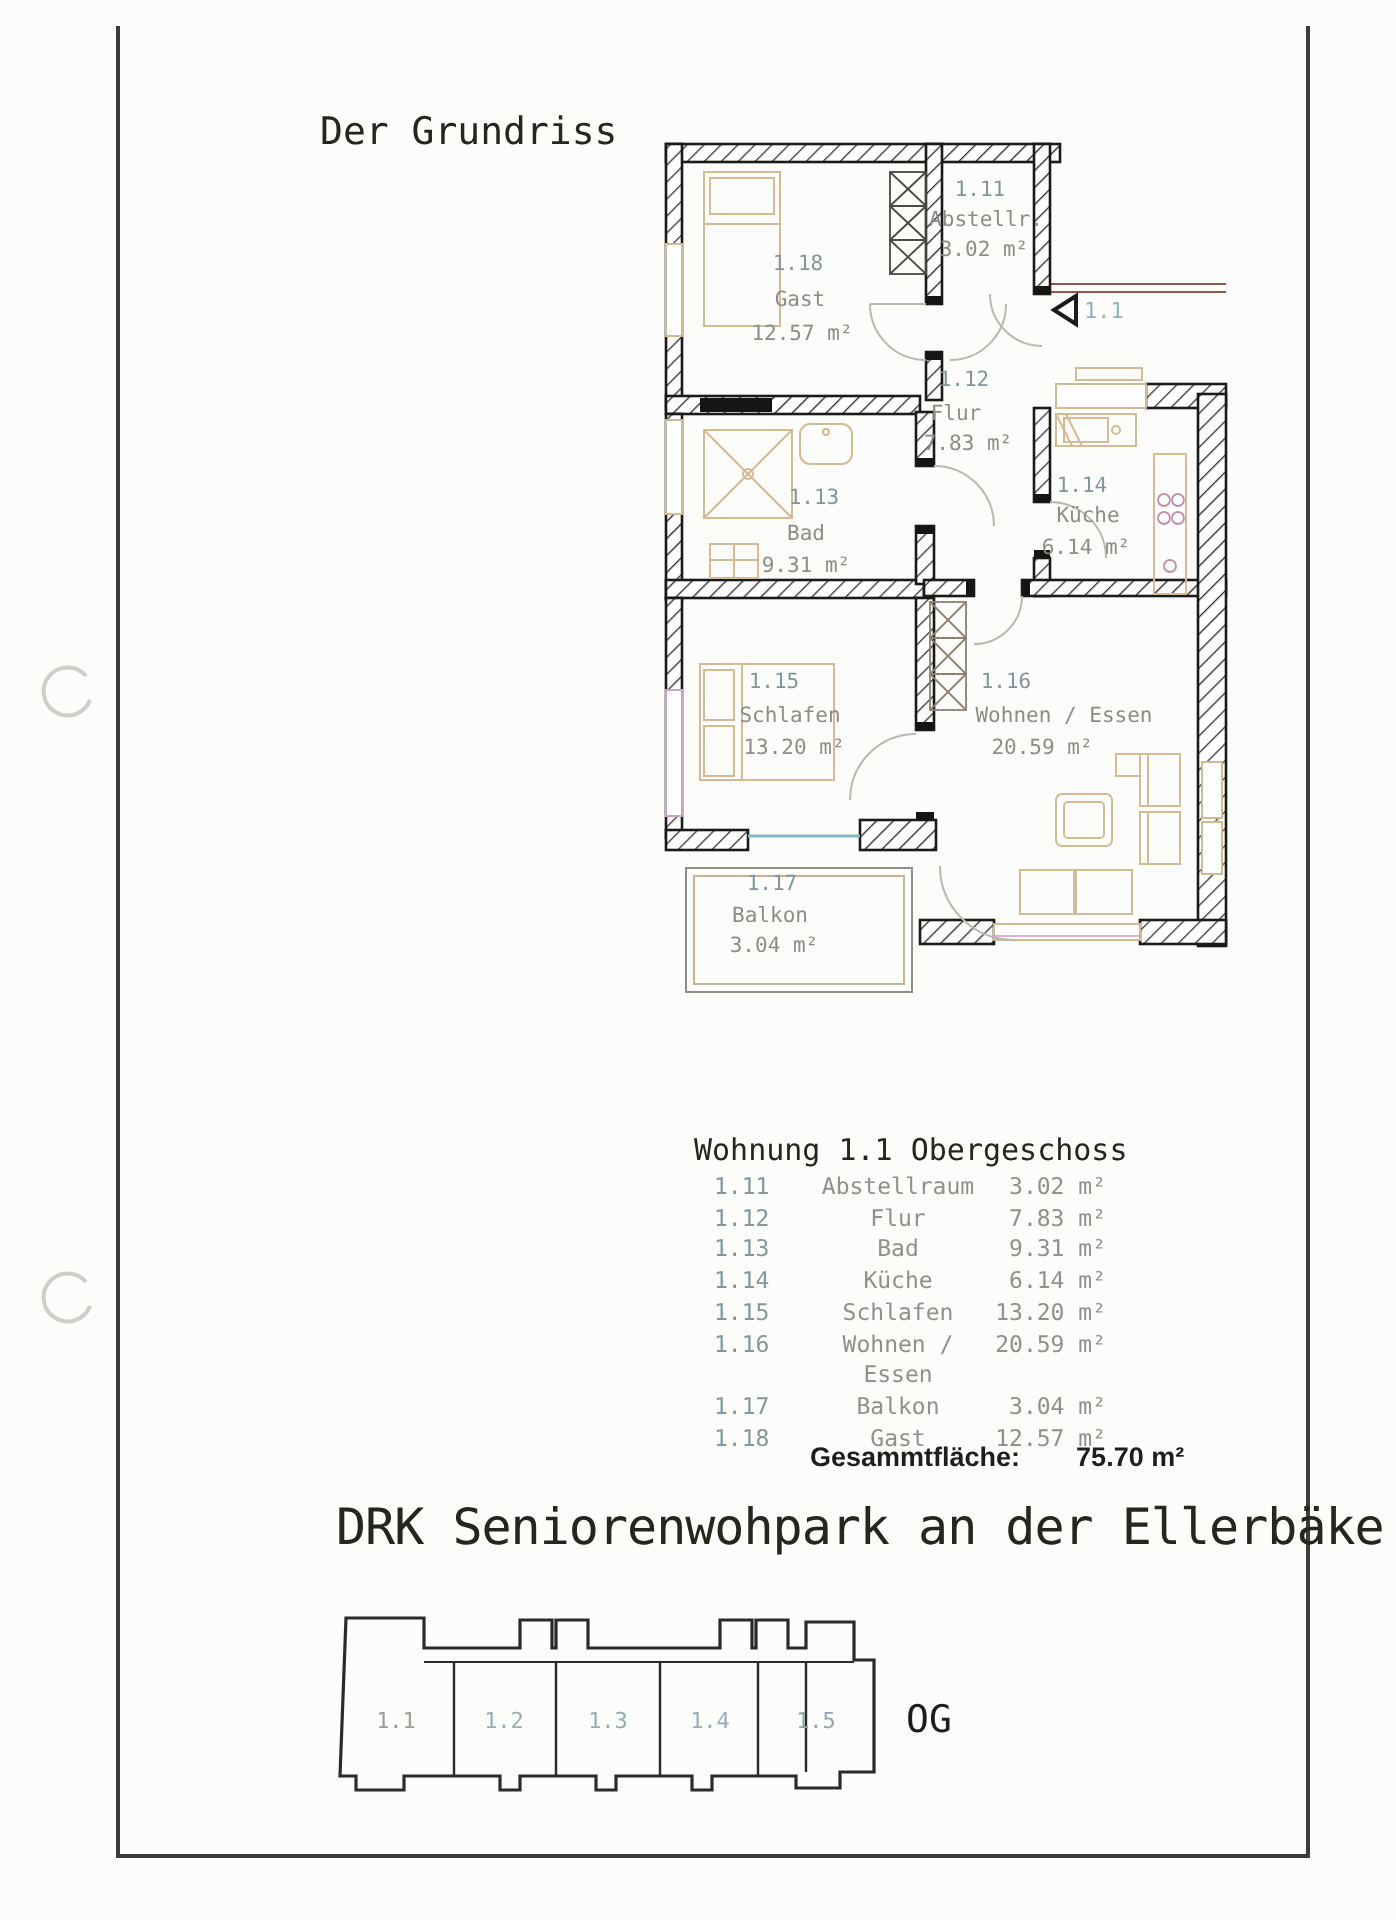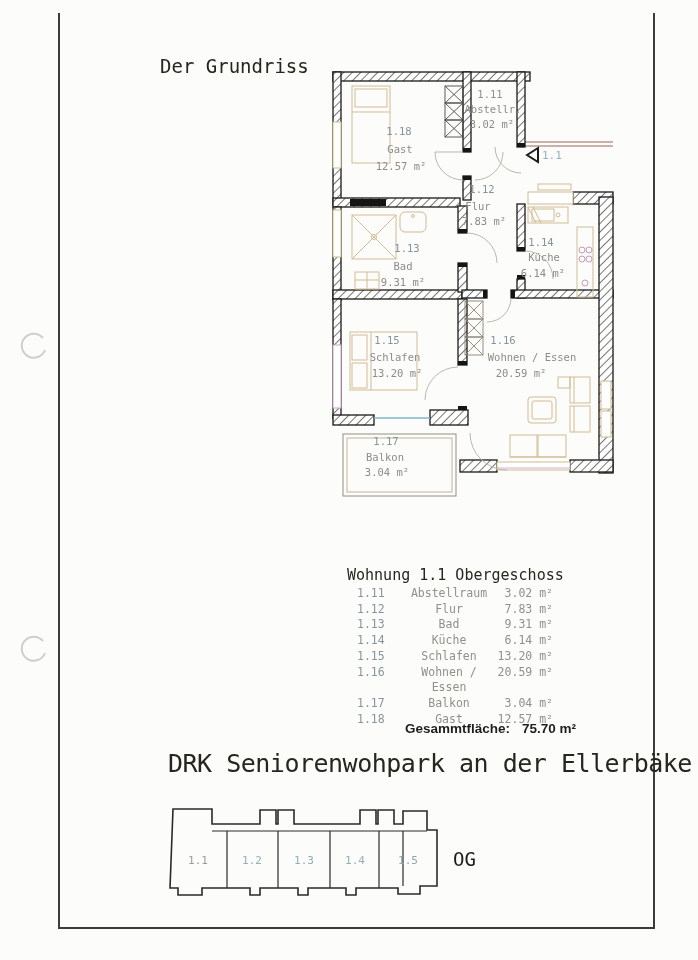--- a/index.html
+++ b/index.html
@@ -29,21 +29,21 @@
   .room-table .trow{display:flex;}
   .room-table .rid{width:50px;color:#86969c;}
   .room-table .rname{flex:1;text-align:center;}
   .room-table .rarea{text-align:right;min-width:62px;}
 
   .total-line{
     position:absolute;left:405px;top:721px;
     font-family:"Liberation Sans",sans-serif;font-weight:bold;
     font-size:13.5px;color:#1e1e1c;white-space:nowrap;
   }
-  .total-line .tval{margin-left:12px;}
+  .total-line .tval{margin-left:28px;}
 
   .project-title{
     position:absolute;left:168px;top:749px;
     font-size:25px;letter-spacing:-0.5px;color:#26261f;white-space:nowrap;
   }
 
   .plan-svg{position:absolute;left:325px;top:65px;}
   .building-svg{position:absolute;left:150px;top:798px;}
   .punch-svg{position:absolute;left:16px;top:328px;}
 

